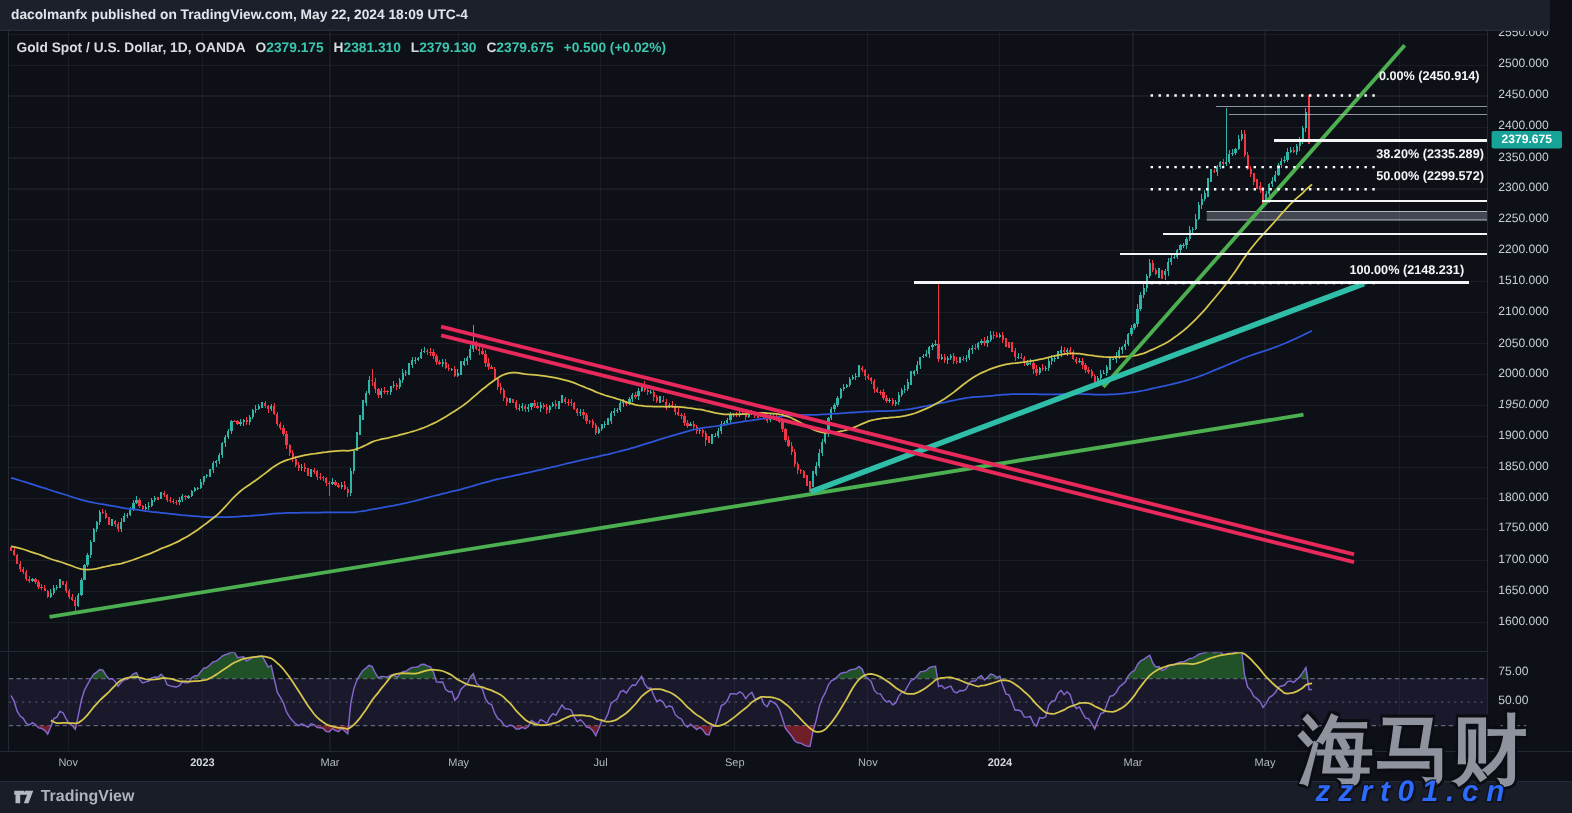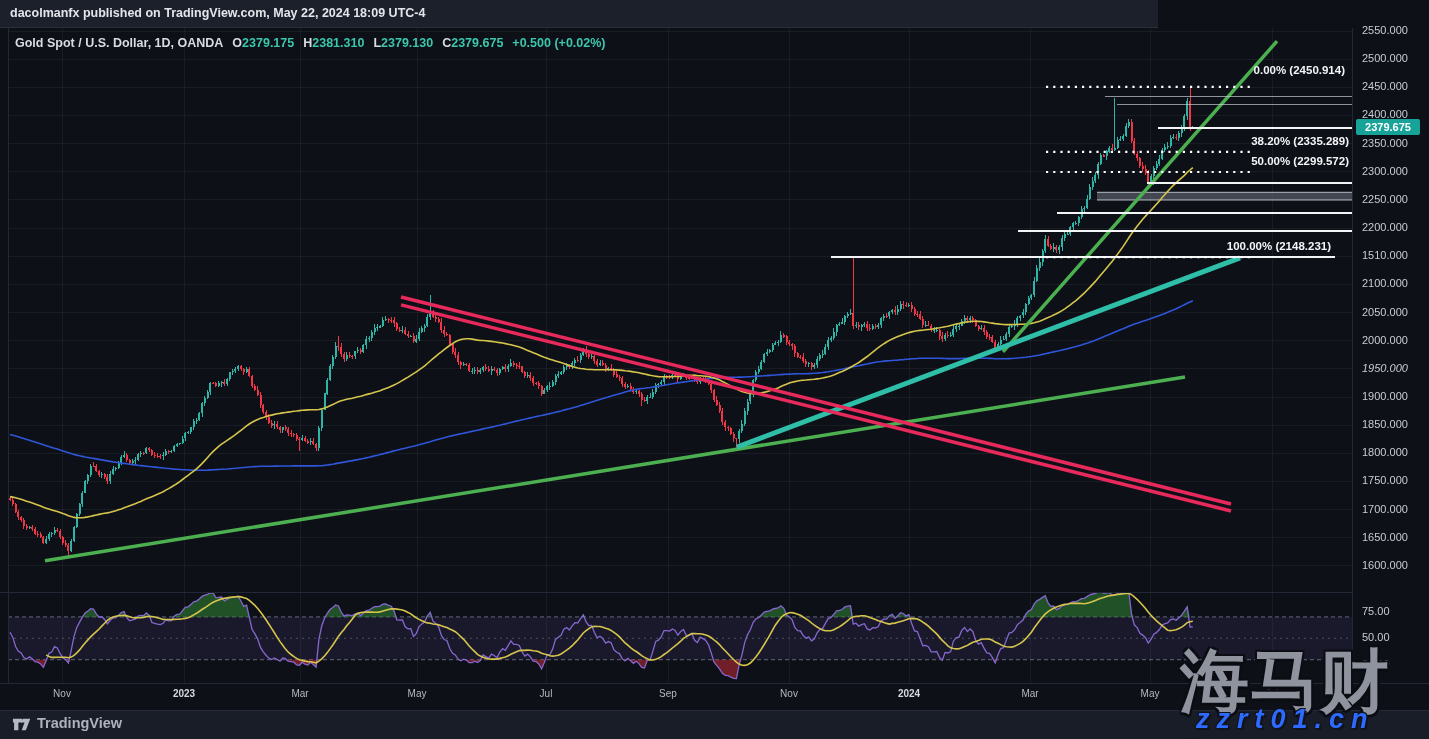--- a/index.html
+++ b/index.html
@@ -1,38 +1,38 @@
 <!DOCTYPE html>
 <html><head>
 <meta charset="utf-8">
 <style>
   html,body{margin:0;padding:0;background:#0d1017;}
   body{width:1429px;height:739px;position:relative;overflow:hidden;
        font-family:"Liberation Sans",sans-serif;-webkit-font-smoothing:antialiased;}
-  .topbar{position:absolute;left:0;top:0;width:1158px;height:28px;background:#1c202b;
+  .topbar{position:absolute;left:0;top:0;width:1409px;height:28px;background:#1c202b;
           border-bottom:1px solid #2a2e39;box-sizing:border-box;z-index:5;}
   .topbar .pub{position:absolute;left:10px;top:0;line-height:27px;font-size:12.5px;
           font-weight:700;color:#e3e5ea;}
   .legend{position:absolute;left:15px;top:36px;z-index:6;font-size:12.5px;font-weight:700;
           display:flex;gap:9px;white-space:nowrap;}
   .legend .sym{color:#d8dbe1;}
   .legend .kv{color:#d8dbe1;}
   .legend .kv b{font-weight:700;color:#3cc6ae;}
   .legend .chg{color:#3cc6ae;}
   #chart-svg{position:absolute;left:0;top:0;z-index:1;}
   .axis-label{position:absolute;left:1362px;font-size:11px;color:#c8ccd4;z-index:4;}
   .rsi-label{position:absolute;left:1362px;font-size:11px;color:#c8ccd4;z-index:4;}
   .time-label{position:absolute;top:688px;font-size:10px;color:#b4b8c1;transform:translateX(-50%);z-index:4;}
   .time-label.year{color:#d4d7de;font-weight:600;}
   .badge{position:absolute;left:1356px;width:64px;height:16px;background:#17a398;border-radius:2px;
          color:#ffffff;font-size:11px;font-weight:700;text-align:center;line-height:16px;z-index:5;}
   .fib-label{position:absolute;font-size:11.5px;font-weight:700;color:#f4f5f7;z-index:4;white-space:nowrap;}
   .bottombar{position:absolute;left:0;top:710px;width:1429px;height:29px;background:#191d28;
          border-top:1px solid #262b37;box-sizing:border-box;z-index:5;}
-  .tv-brand{position:absolute;left:12px;top:4px;display:flex;align-items:flex-start;gap:6px;}
+  .tv-brand{position:absolute;left:12px;top:4px;display:flex;align-items:center;gap:6px;}
   .tv-brand .word{color:#aeb2bb;font-size:14.5px;font-weight:700;}
   .wm-cn{position:absolute;left:1180px;top:636px;z-index:9;font-size:69px;font-weight:900;letter-spacing:1px;
          color:#8e939e;font-family:"DejaVu Sans",sans-serif;
          text-shadow:2px 2px 0 #0b0d13,-2px -2px 0 #0b0d13,2px -2px 0 #0b0d13,-2px 2px 0 #0b0d13,0 3px 0 #0b0d13;}
   .wm-url{position:absolute;left:1196px;top:704px;z-index:10;font-size:27px;font-weight:800;font-style:italic;
          letter-spacing:7px;color:#2d6bff;
          text-shadow:2px 2px 0 #10131d,-1px -1px 0 #10131d,1px -1px 0 #10131d,-1px 1px 0 #10131d;}
 </style>
 </head>
 <body>

